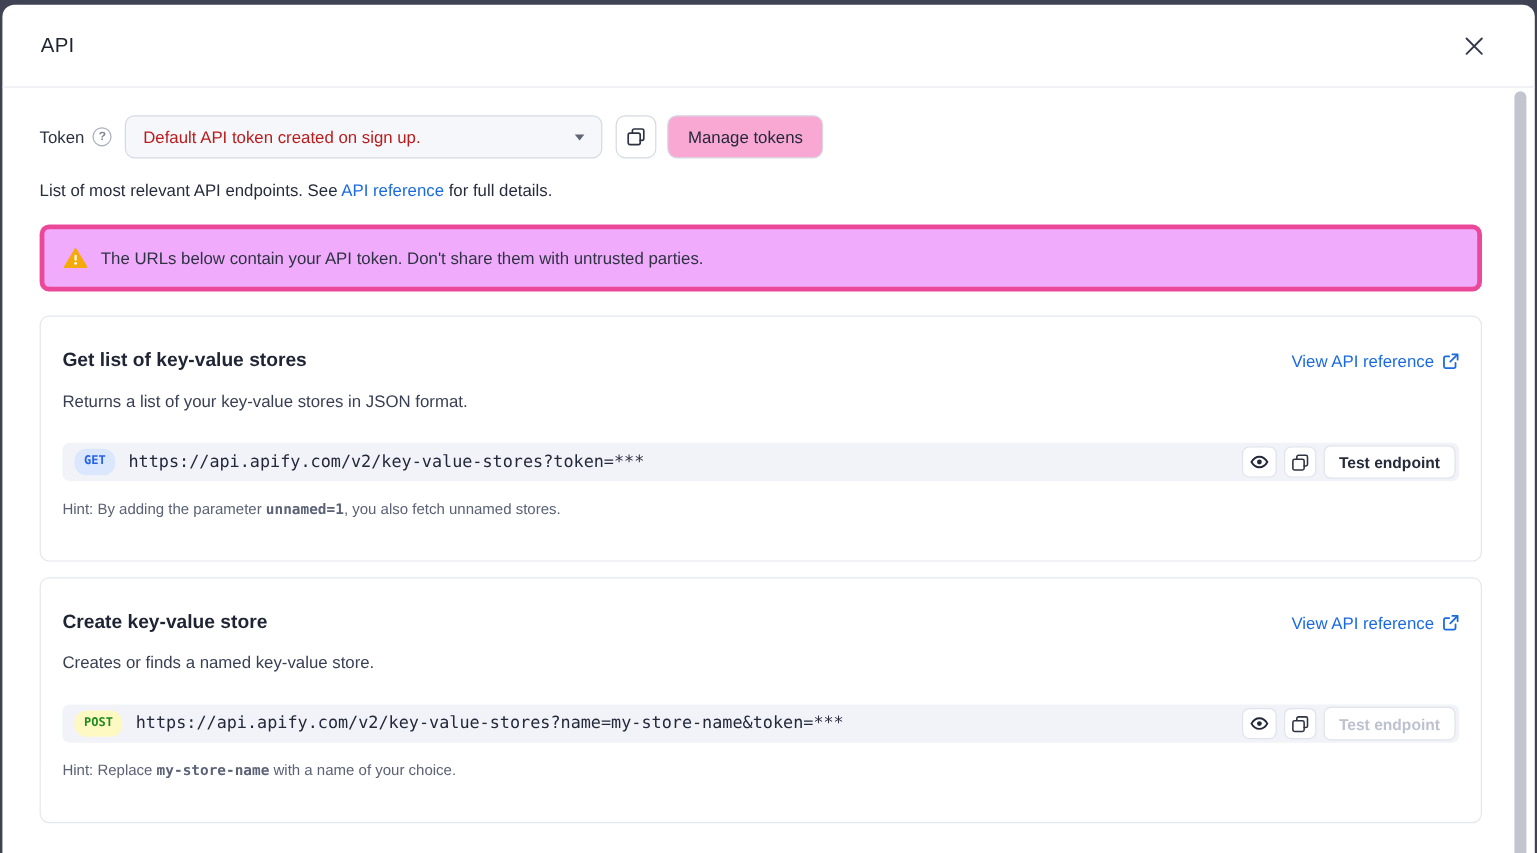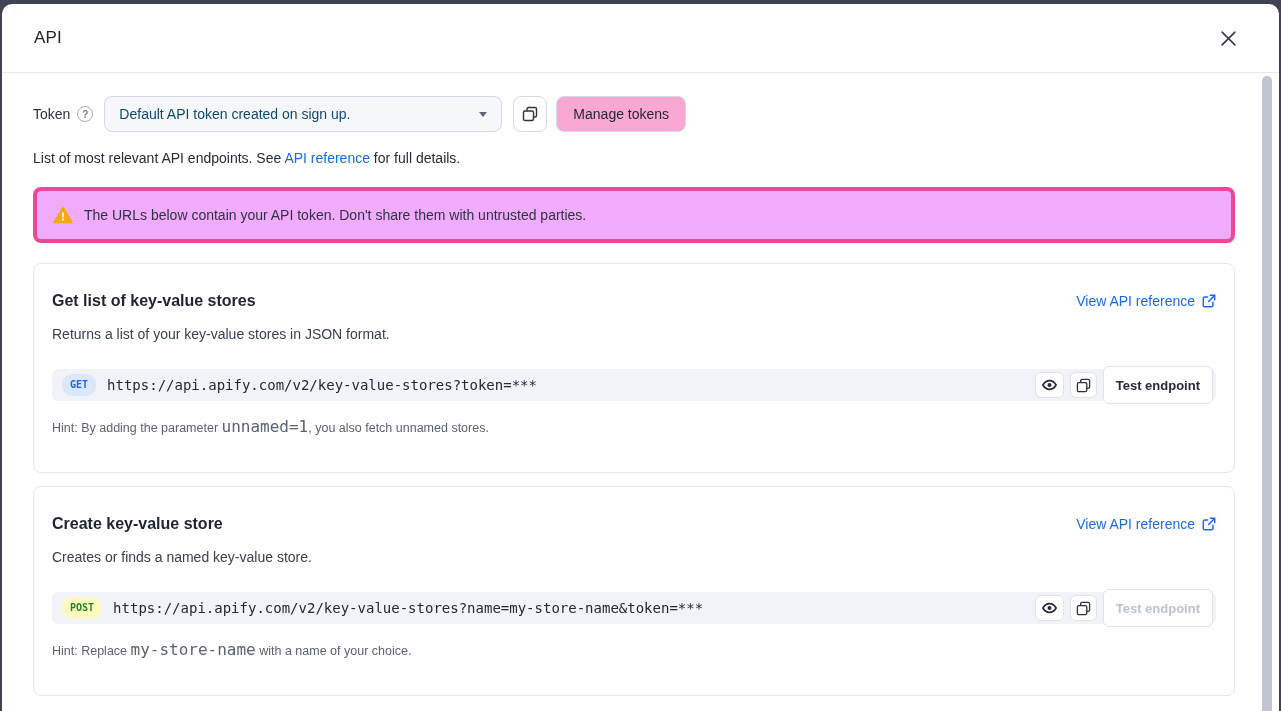--- a/index.html
+++ b/index.html
@@ -34,21 +34,21 @@
   .help-icon {
     width: 16px; height: 16px; border: 1.3px solid #a6adbb; border-radius: 50%;
     color: #7c8494; font-size: 10px; font-weight: 700;
     display: inline-flex; align-items: center; justify-content: center;
     margin-right: 11px; cursor: pointer;
   }
   .select {
     width: 398px; height: 36px;
     background: #f6f7fa; border: 1px solid #d5d9e2; border-radius: 8px;
     display: flex; align-items: center; justify-content: space-between;
-    padding: 0 14px; font-size: 14px; color: #0c4a6e; cursor: pointer;
+    padding: 0 14px; font-size: 14px; color: #b91c1c; cursor: pointer;
     margin-right: 11px;
     gap: 33px;
   }
   .caret {
     width: 0; height: 0;
     border-left: 4px solid transparent; border-right: 4px solid transparent;
     border-top: 5px solid #5f6573;
   }
   .icon-btn {
     width: 34px; height: 36px; background: #fff; border: 1px solid #d5d9e2;
@@ -97,28 +97,28 @@
     font-family: "DejaVu Sans Mono", monospace; font-size: 14px; color: #23283a;
     flex: 1; white-space: nowrap; overflow: hidden;
   }
   .row-actions { display: flex; align-items: center; gap: 6px; }
   .mini-btn {
     height: 26px; min-width: 27px; background: #fff; border: 1px solid #e0e3ea;
     border-radius: 6px; display: flex; align-items: center; justify-content: center;
     cursor: pointer; padding: 0 5px;
   }
   .test-btn {
-    height: 38px; padding: 3px 12px; background: #fff; border: 1px solid #e0e3ea;
+    height: 28px; padding: 3px 12px; background: #fff; border: 1px solid #e0e3ea;
     border-radius: 6px; font-family: "Liberation Sans", sans-serif;
     font-size: 13px; font-weight: 600; color: #262b3b; cursor: pointer;
   }
   .test-btn.disabled { color: #bcc2d0; cursor: default; }
 
   .hint { font-size: 12.5px; color: #5b6276; }
-  .hint code { font-family: "DejaVu Sans Mono", monospace; font-size: 16px; }
+  .hint code { font-family: "DejaVu Sans Mono", monospace; font-size: 12px; font-weight: bold; }
 
   .scrollbar-thumb {
     position: absolute; top: 72px; right: 7px; bottom: 0; width: 10px;
     background: #c2c5cd; border-radius: 6px 6px 0 0;
   }
 </style>
 </head>
 <body>
 
 <div class="modal">

